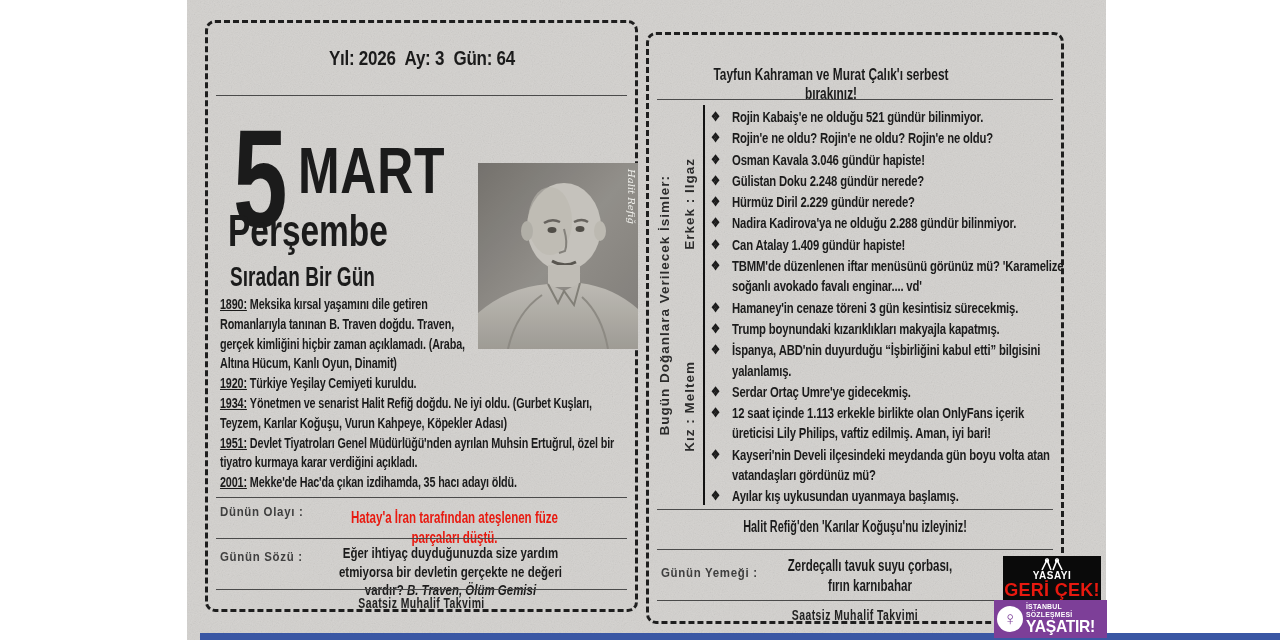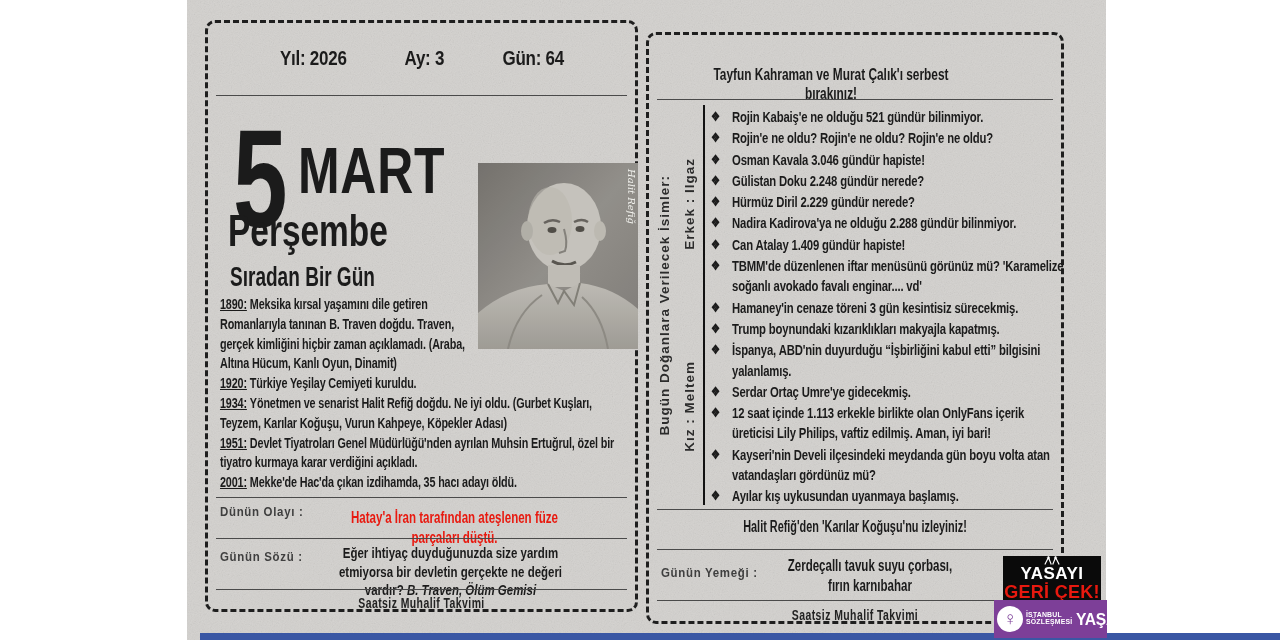--- a/index.html
+++ b/index.html
@@ -7,21 +7,21 @@
          font-family:"Liberation Sans",sans-serif;color:#1b1b1b;}
   .paper{position:absolute;left:187px;top:0;width:919px;height:640px;background:#d3d1ce;}
   .noise{position:absolute;left:0;top:0;width:100%;height:100%;opacity:.20;pointer-events:none;}
   .panel{position:absolute;border:3px dashed #1e1e1e;border-radius:10px;box-sizing:border-box;}
   #left-panel{left:205px;top:20px;width:433px;height:592px;}
   #right-panel{left:646px;top:32px;width:418px;height:592px;}
   .abs{position:absolute;}
   .hline{position:absolute;left:8px;right:8px;border-top:1.5px solid #4a4a4a;height:0;}
 
   
-  .hdr-row{left:66px;right:66px;top:24px;display:flex;justify-content:space-between;
+  .hdr-row{left:66px;right:66px;top:24px;display:flex;justify-content:center;
            font-size:20px;font-weight:bold;letter-spacing:-.3px;}
   .hdr-row span{transform:scaleX(.85);transform-origin:center;}
   .day-number{left:25px;top:86px;font-size:140px;font-weight:800;line-height:1;
               transform:scaleX(.70);transform-origin:left top;letter-spacing:-2px;}
   .month-name{left:90px;top:116px;font-size:64px;font-weight:800;line-height:1;
               transform:scaleX(.78);transform-origin:left top;letter-spacing:1px;}
   .weekday{left:20px;top:186px;font-size:44px;font-weight:800;line-height:1;
            transform:scaleX(.76);transform-origin:left top;}
   .subtitle{left:22px;top:240px;font-size:28px;font-weight:800;line-height:1;
             transform:scaleX(.68);transform-origin:left top;}
@@ -62,27 +62,27 @@
   .btext{flex:1;}
   .watch-note{left:10px;right:10px;top:483px;text-align:center;font-size:16px;font-weight:800;
               transform:scaleX(.68);transform-origin:center top;}
   .meal-block{left:86px;right:56px;top:521px;text-align:center;font-size:16px;font-weight:bold;
               line-height:20px;transform:scaleX(.72);transform-origin:center top;}
 
   
   #bottom-bar{left:200px;top:633px;width:1080px;height:7px;background:#3a57a4;}
   #law-badge{left:1003px;top:556px;width:98px;height:46px;background:#0a0a0a;color:#fff;
              display:flex;flex-direction:column;align-items:center;justify-content:center;line-height:1.05;}
-  #law-badge .l1{font-size:17px;font-weight:800;letter-spacing:.5px;}
+  #law-badge .l1{font-size:10px;font-weight:800;letter-spacing:.5px;}
   #law-badge .l2{font-size:18px;font-weight:800;letter-spacing:.3px;}
   #istanbul-badge{left:994px;top:600px;width:113px;height:38px;background:#7d3f98;color:#fff;
              display:flex;align-items:center;gap:3px;padding-left:3px;box-sizing:border-box;}
   .venus-circle{width:26px;height:26px;border-radius:50%;background:#ffffff;color:#7d3f98;
              display:flex;align-items:center;justify-content:center;font-size:19px;font-weight:800;flex:0 0 26px;}
-  .ist-col{display:flex;flex-direction:row;line-height:1;}
+  .ist-col{display:flex;flex-direction:column;line-height:1;}
   .ist-col .s1{font-size:7.5px;font-weight:800;letter-spacing:.2px;transform:scaleX(.92);transform-origin:left center;}
   .ist-col .s2{font-size:17px;font-weight:800;letter-spacing:-.3px;transform:scaleX(.92);transform-origin:left center;}
 </style>
 </head>
 <body>
 
 <div id="stage">
 
   <div class="paper">
     <svg class="noise" xmlns="http://www.w3.org/2000/svg">

